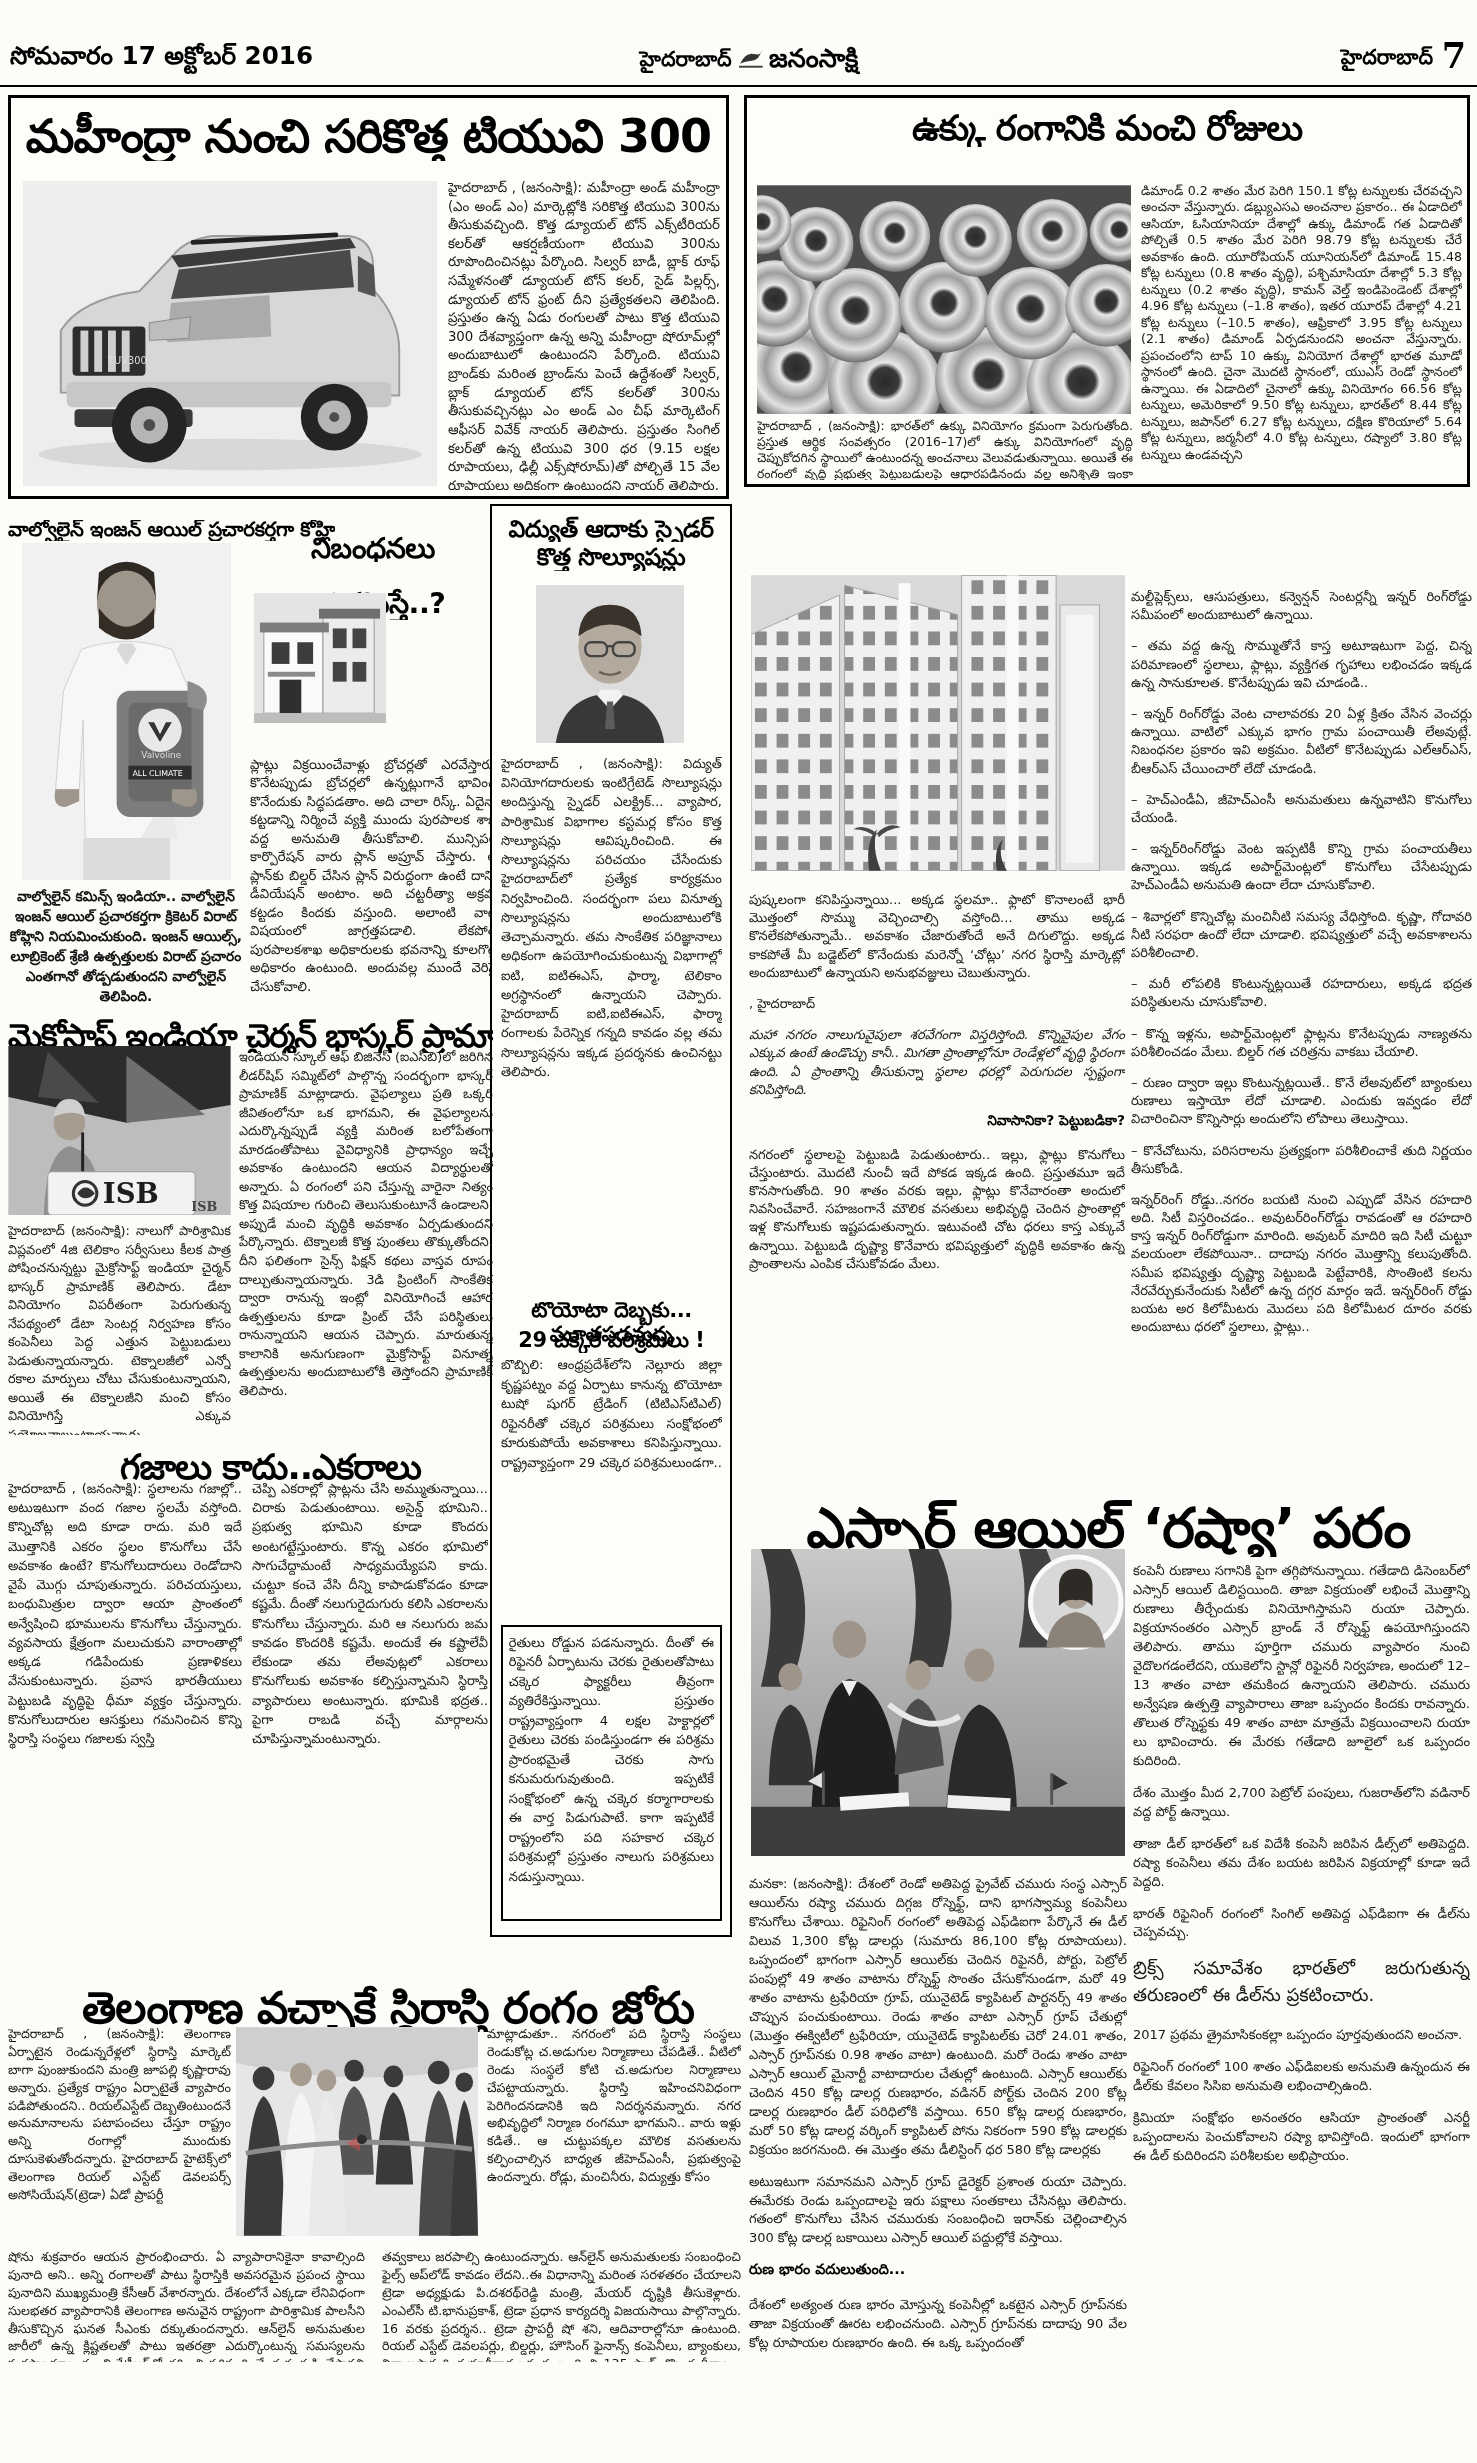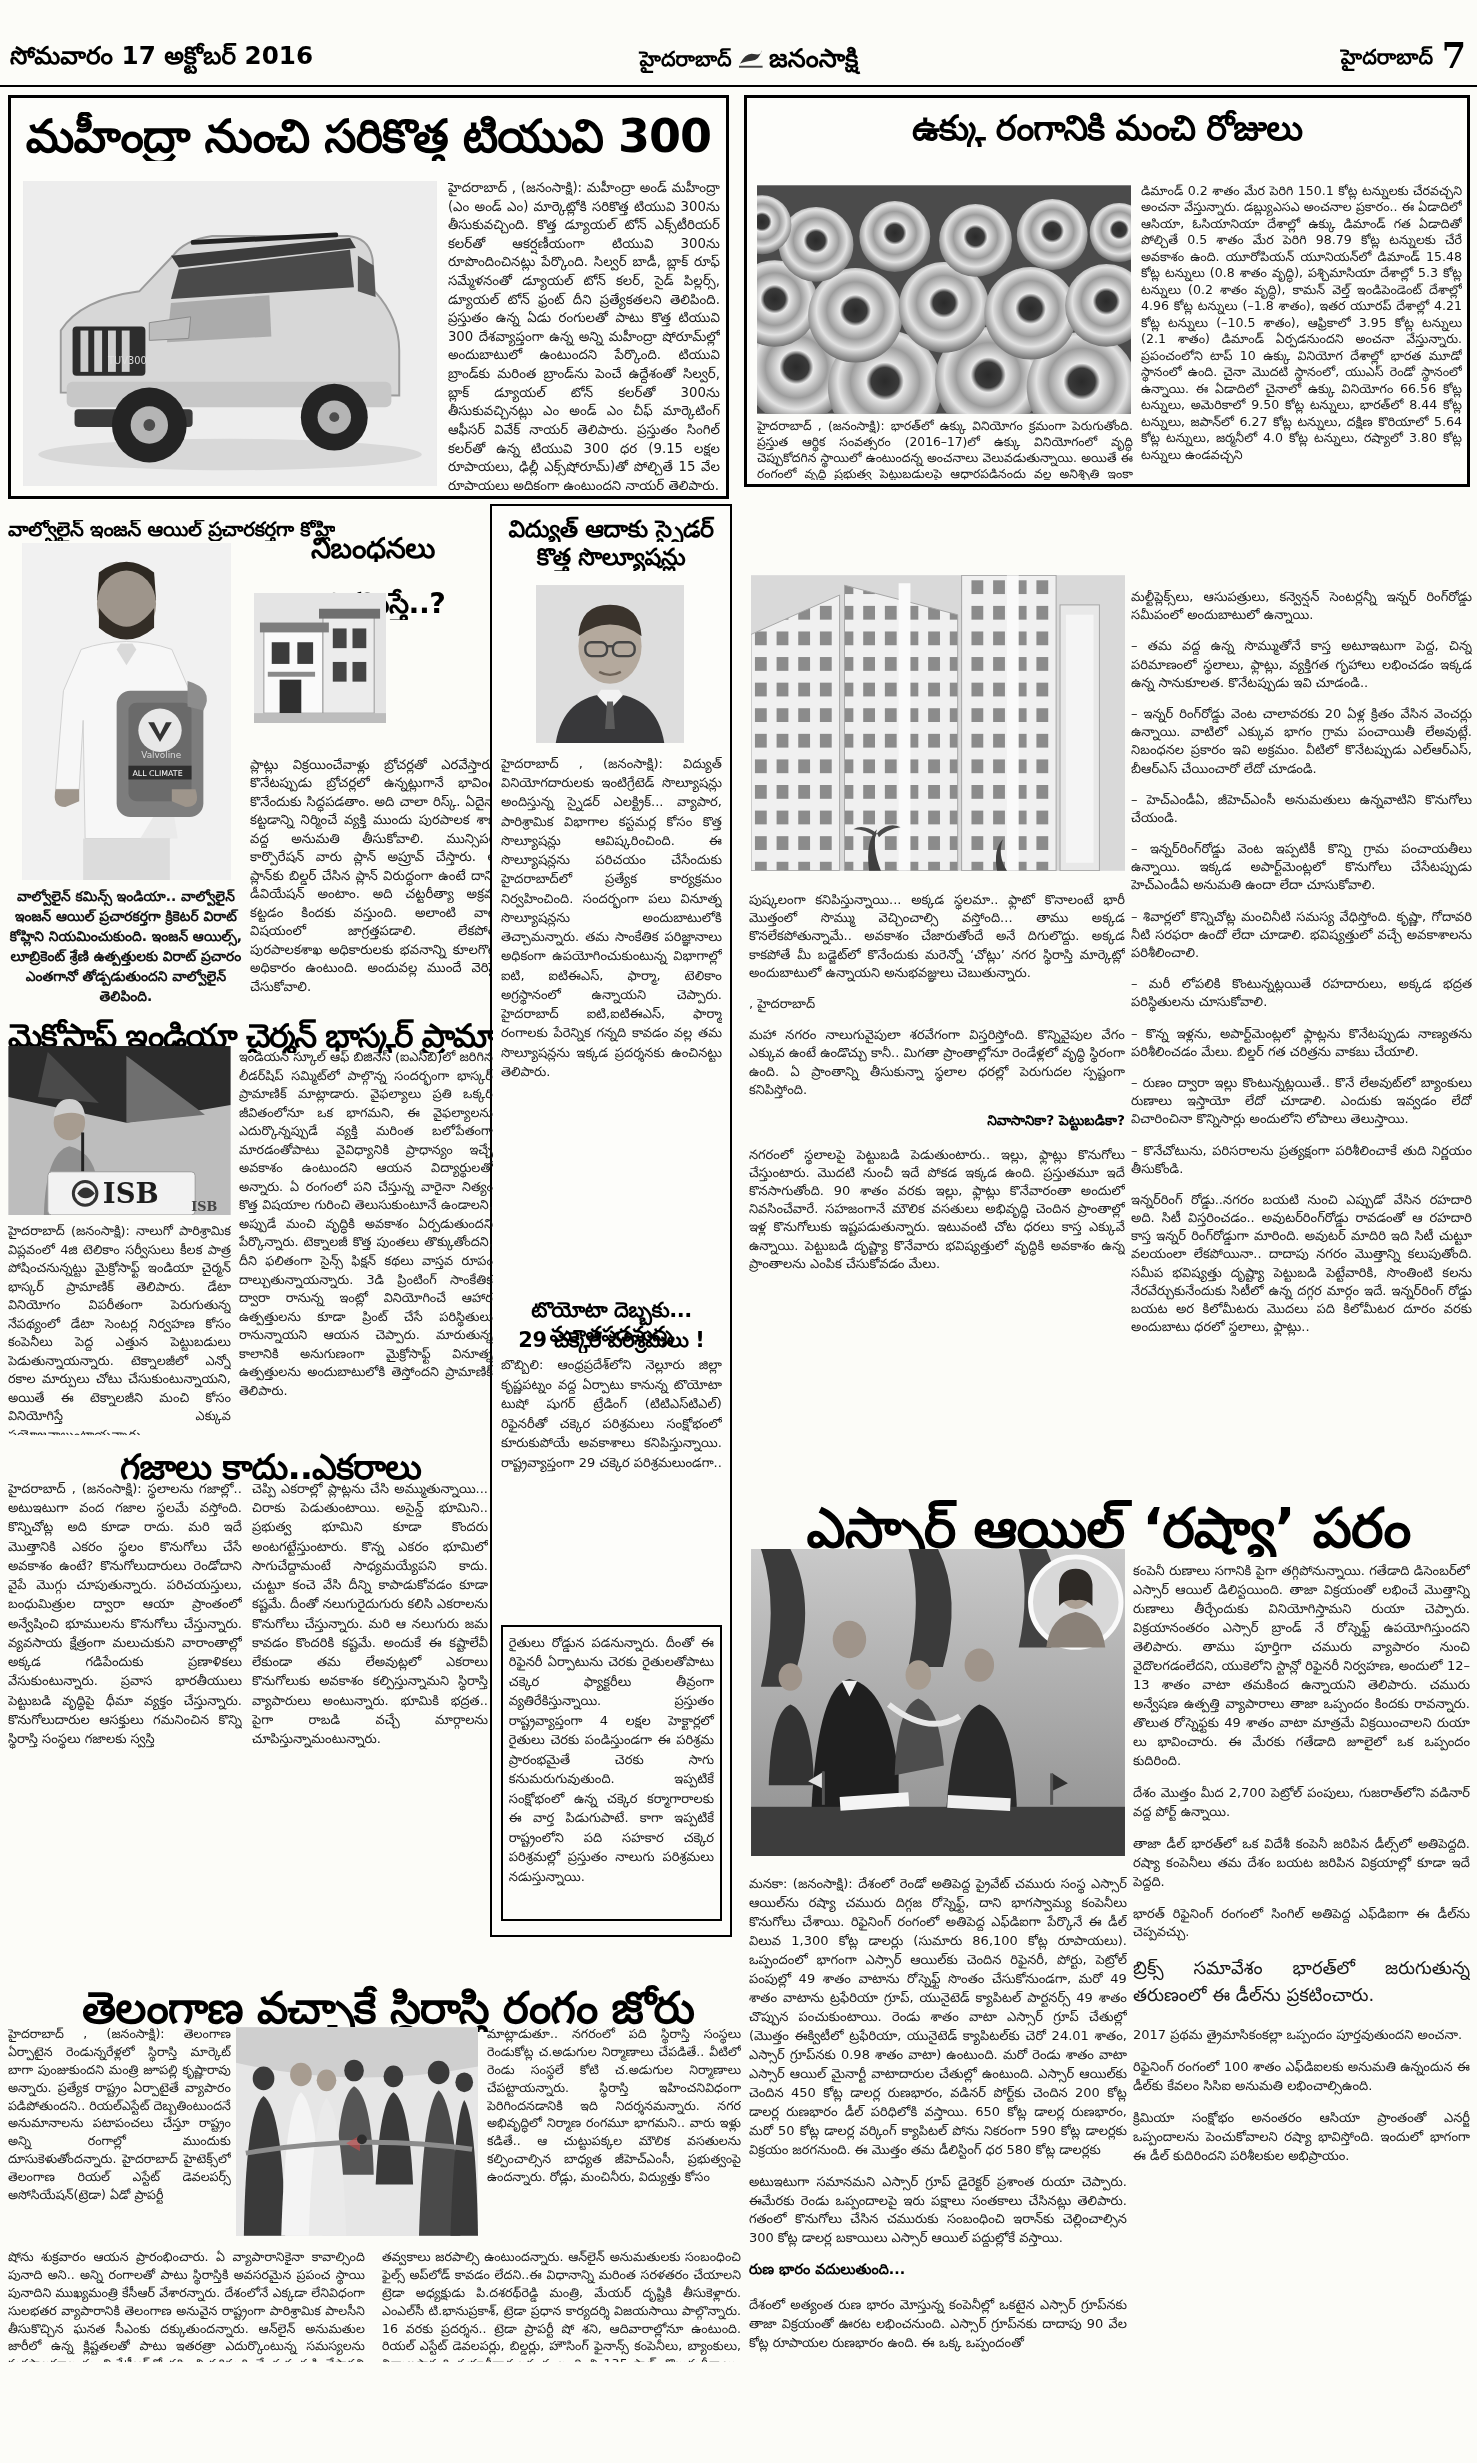--- a/index.html
+++ b/index.html
@@ -217,21 +217,21 @@
       <p class="p body-txt" style="font-size:13px;">– శివార్లలో కొన్నిచోట్ల మంచినీటి సమస్య వేధిస్తోంది. కృష్ణా, గోదావరి నీటి సరఫరా ఉందో లేదా చూడాలి. భవిష్యత్తులో వచ్చే అవకాశాలను పరిశీలించాలి.</p>
       <p class="p body-txt" style="font-size:13px;">– మరీ లోపలికి కొంటున్నట్లయితే రహదారులు, అక్కడ భద్రత పరిస్థితులను చూసుకోవాలి.</p>
       <p class="p body-txt" style="font-size:13px;">– కొన్న ఇళ్లను, అపార్ట్‌మెంట్లలో ఫ్లాట్లను కొనేటప్పుడు నాణ్యతను పరిశీలించడం మేలు. బిల్డర్ గత చరిత్రను వాకబు చేయాలి.</p>
       <p class="p body-txt" style="font-size:13px;">– రుణం ద్వారా ఇల్లు కొంటున్నట్లయితే.. కొనే లేఅవుట్‌లో బ్యాంకులు రుణాలు ఇస్తాయో లేదో చూడాలి. ఎందుకు ఇవ్వడం లేదో విచారించినా కొన్నిసార్లు అందులోని లోపాలు తెలుస్తాయి.</p>
       <p class="p body-txt" style="font-size:13px;">– కొనేచోటును, పరిసరాలను ప్రత్యక్షంగా పరిశీలించాకే తుది నిర్ణయం తీసుకోండి.</p>
       <p class="p body-txt" style="font-size:13px;">ఇన్నర్‌రింగ్ రోడ్డు..నగరం బయటి నుంచి ఎప్పుడో వేసిన రహదారి అది. సిటీ విస్తరించడం.. అవుటర్‌రింగ్‌రోడ్డు రావడంతో ఆ రహదారి కాస్త ఇన్నర్ రింగ్‌రోడ్డుగా మారింది. అవుటర్ మాదిరి ఇది సిటీ చుట్టూ వలయంలా లేకపోయినా.. దాదాపు నగరం మొత్తాన్ని కలుపుతోంది. సమీప భవిష్యత్తు దృష్ట్యా పెట్టుబడి పెట్టేవారికి, సొంతింటి కలను నేరవేర్చుకునేందుకు సిటీలో ఉన్న దగ్గర మార్గం ఇదే. ఇన్నర్‌రింగ్ రోడ్డు బయట అర కిలోమీటరు మొదలు పది కిలోమీటర దూరం వరకు అందుబాటు ధరలో స్థలాలు, ఫ్లాట్లు..</p>
     </div>
     <div class="abs" style="left:4.9px;top:380px;width:376px;height:585px;overflow:hidden;">
       <p class="p body-txt" style="font-size:13px;">పుష్కలంగా కనిపిస్తున్నాయి... అక్కడ స్థలమా.. ఫ్లాటో కొనాలంటే భారీ మొత్తంలో సొమ్ము వెచ్చించాల్సి వస్తోంది... తాము అక్కడ కొనలేకపోతున్నామే.. అవకాశం చేజారుతోందే అనే దిగులొద్దు. అక్కడ కాకపోతే మీ బడ్జెట్‌లో కొనేందుకు మరెన్నో ‘చోట్లు’ నగర స్థిరాస్తి మార్కెట్లో అందుబాటులో ఉన్నాయని అనుభవజ్ఞులు చెబుతున్నారు.</p>
       <p class="p body-txt" style="font-size:13px;">, హైదరాబాద్</p>
-      <p class="p body-txt" style="font-size:13px;">మహా నగరం నాలుగువైపులా శరవేగంగా విస్తరిస్తోంది. కొన్నివైపుల వేగం ఎక్కువ ఉంటే ఉండొచ్చు కానీ.. మిగతా ప్రాంతాల్లోనూ రెండేళ్లలో వృద్ధి స్థిరంగా ఉంది. ఏ ప్రాంతాన్ని తీసుకున్నా స్థలాల ధరల్లో పెరుగుదల స్పష్టంగా కనిపిస్తోంది.</p>
+      <p class="p body-txt" style="font-size:13px;font-style:italic;">మహా నగరం నాలుగువైపులా శరవేగంగా విస్తరిస్తోంది. కొన్నివైపుల వేగం ఎక్కువ ఉంటే ఉండొచ్చు కానీ.. మిగతా ప్రాంతాల్లోనూ రెండేళ్లలో వృద్ధి స్థిరంగా ఉంది. ఏ ప్రాంతాన్ని తీసుకున్నా స్థలాల ధరల్లో పెరుగుదల స్పష్టంగా కనిపిస్తోంది.</p>
       <p class="p subhead" style="font-size:13.8px;text-align:right;">నివాసానికా? పెట్టుబడికా?</p>
       <p class="p body-txt" style="font-size:13px;">నగరంలో స్థలాలపై పెట్టుబడి పెడుతుంటారు.. ఇల్లు, ఫ్లాట్లు కొనుగోలు చేస్తుంటారు. మొదటి నుంచీ ఇదే పోకడ ఇక్కడ ఉంది. ప్రస్తుతమూ ఇదే కొనసాగుతోంది. 90 శాతం వరకు ఇల్లు, ఫ్లాట్లు కొనేవారంతా అందులో నివసించేవారే. సహజంగానే మౌలిక వసతులు అభివృద్ధి చెందిన ప్రాంతాల్లో ఇళ్ల కొనుగోలుకు ఇష్టపడుతున్నారు. ఇటువంటి చోట ధరలు కాస్త ఎక్కువే ఉన్నాయి. పెట్టుబడి దృష్ట్యా కొనేవారు భవిష్యత్తులో వృద్ధికి అవకాశం ఉన్న ప్రాంతాలను ఎంపిక చేసుకోవడం మేలు.</p>
     </div>
   </section>
 
   <section class="abs" style="left:7.9px;top:997px;width:485px;">
     <h1 class="hl" style="font-size:32.5px;letter-spacing:-1.5px;">మైక్రోసాఫ్ట్ ఇండియా చైర్మన్ భాస్కర్ ప్రామాణిక్</h1>
     <figure class="abs" style="left:0px;top:49px;">
       <svg class="photo" width="223" height="169" viewBox="0 0 226 172">
         <rect width="226" height="172" fill="#bdbdbd"></rect>

